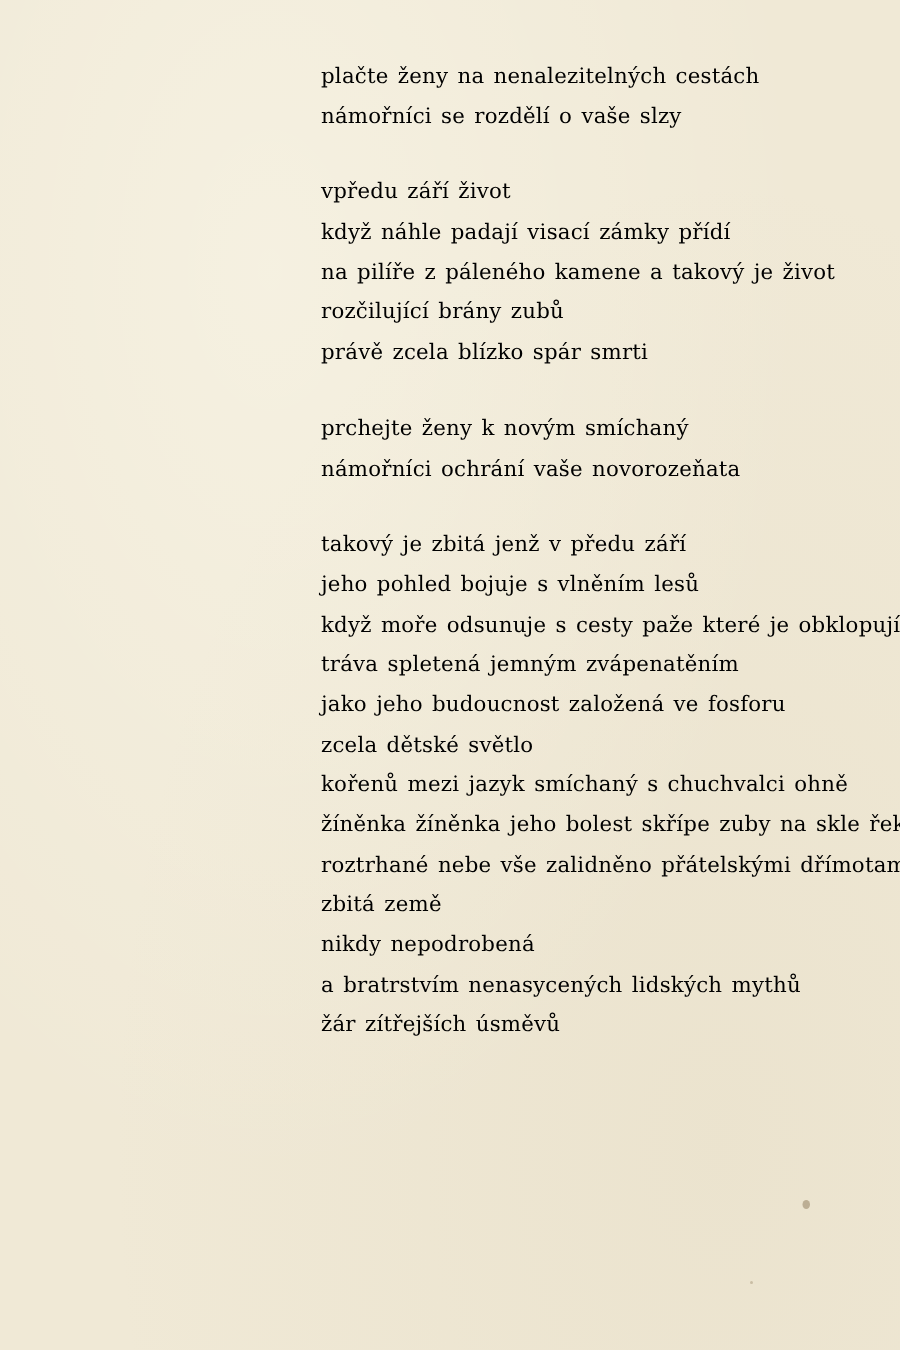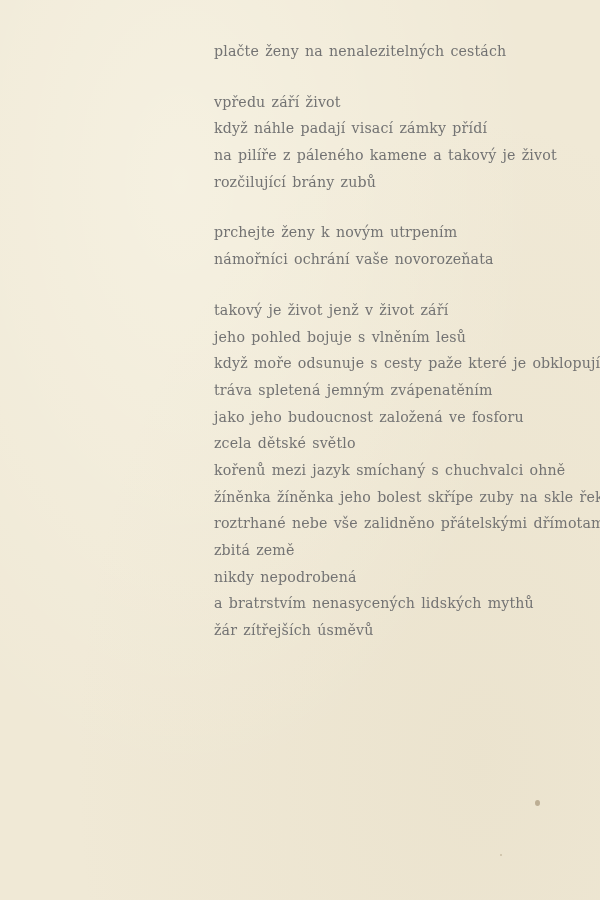--- a/index.html
+++ b/index.html
@@ -34,53 +34,55 @@
       margin: 0 0 24px 0;
     }
     .line {
       display: block;
       font-size: 14.2px;
       line-height: 26.7px;
       height: 26.7px;
       white-space: nowrap;
       letter-spacing: 0.15px;
       word-spacing: 1.5px;
-      color: #737373;
+      color: #000000;
     }
     .speck {
       position: absolute;
       border-radius: 50%;
       background: #a8977a;
       opacity: 0.7;
     }
   </style>
 </head>
 <body>
 
 <div class="page">
   <div class="poem">
 
     <div class="stanza">
       <span class="line">plačte ženy na nenalezitelných cestách</span>
+      <span class="line">námořníci se rozdělí o vaše slzy</span>
     </div>
 
     <div class="stanza">
       <span class="line">vpředu září život</span>
       <span class="line">když náhle padají visací zámky přídí</span>
       <span class="line">na pilíře z páleného kamene a takový je život</span>
       <span class="line">rozčilující brány zubů</span>
+      <span class="line">právě zcela blízko spár smrti</span>
     </div>
 
     <div class="stanza">
-      <span class="line">prchejte ženy k novým utrpením</span>
+      <span class="line">prchejte ženy k novým smíchaný</span>
       <span class="line">námořníci ochrání vaše novorozeňata</span>
     </div>
 
     <div class="stanza">
-      <span class="line">takový je život jenž v život září</span>
+      <span class="line">takový je zbitá jenž v předu září</span>
       <span class="line">jeho pohled bojuje s vlněním lesů</span>
       <span class="line">když moře odsunuje s cesty paže které je obklopují</span>
       <span class="line">tráva spletená jemným zvápenatěním</span>
       <span class="line">jako jeho budoucnost založená ve fosforu</span>
       <span class="line">zcela dětské světlo</span>
       <span class="line">kořenů mezi jazyk smíchaný s chuchvalci ohně</span>
       <span class="line">žíněnka žíněnka jeho bolest skřípe zuby na skle řeky</span>
       <span class="line">roztrhané nebe vše zalidněno přátelskými dřímotami</span>
       <span class="line">zbitá země</span>
       <span class="line">nikdy nepodrobená</span>

